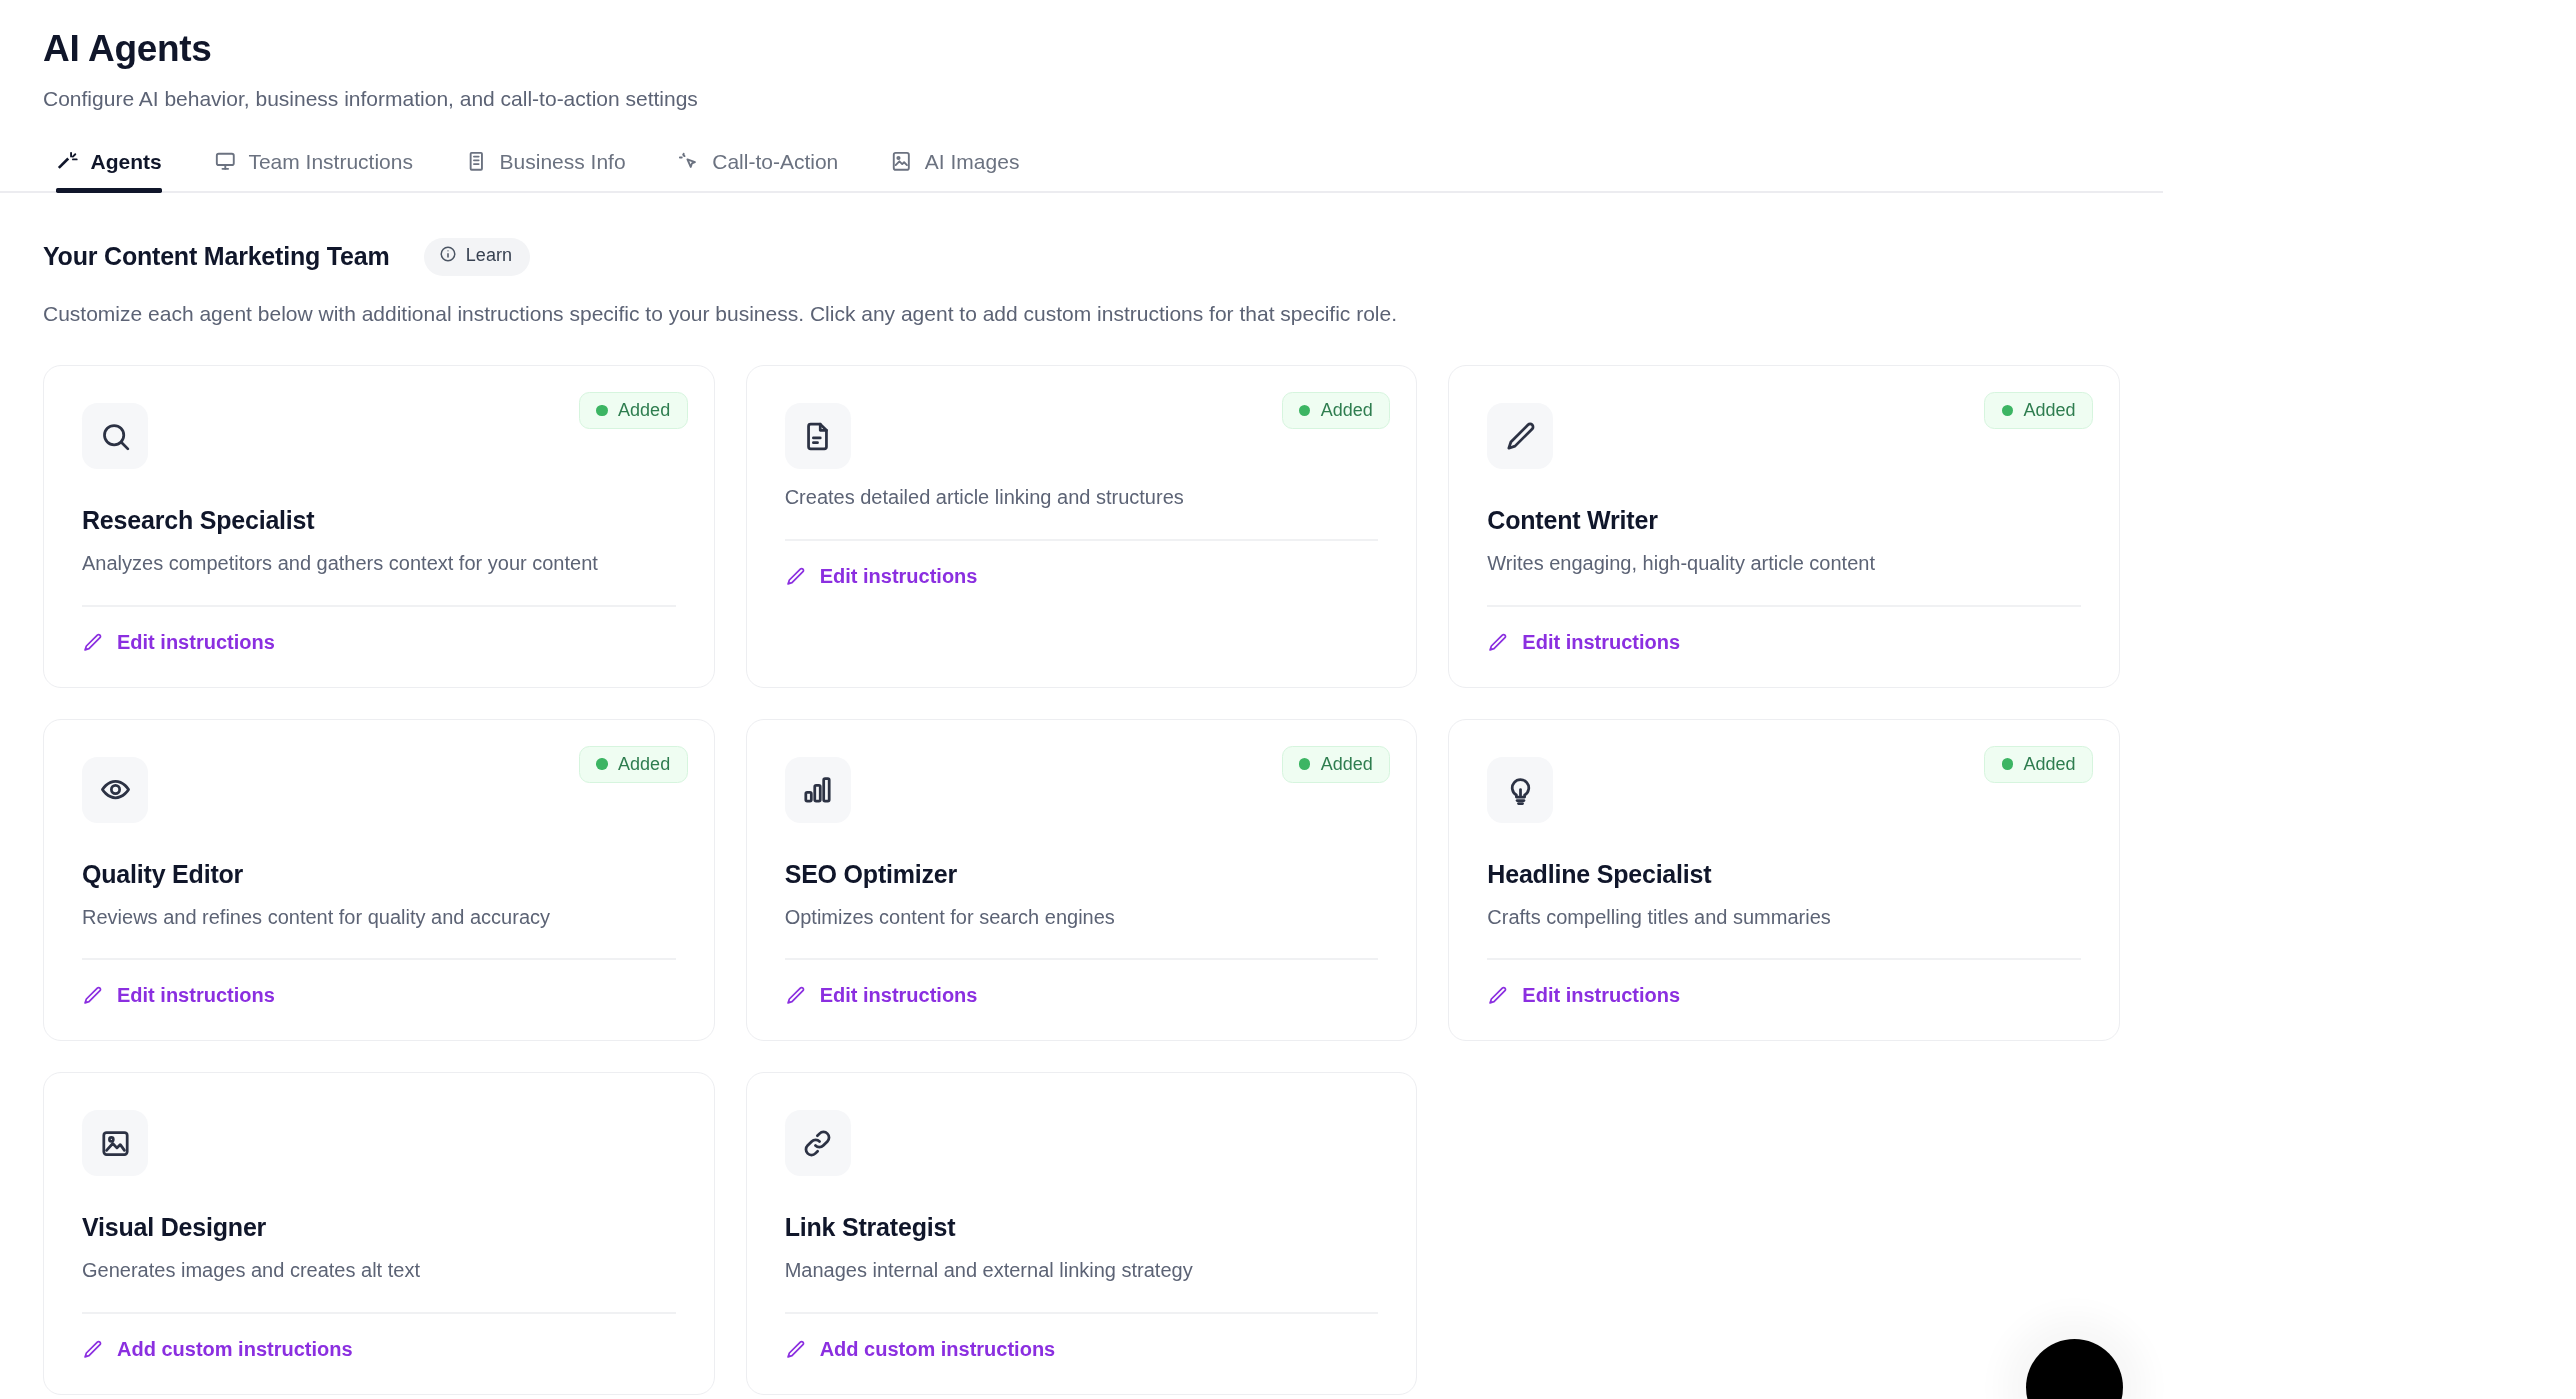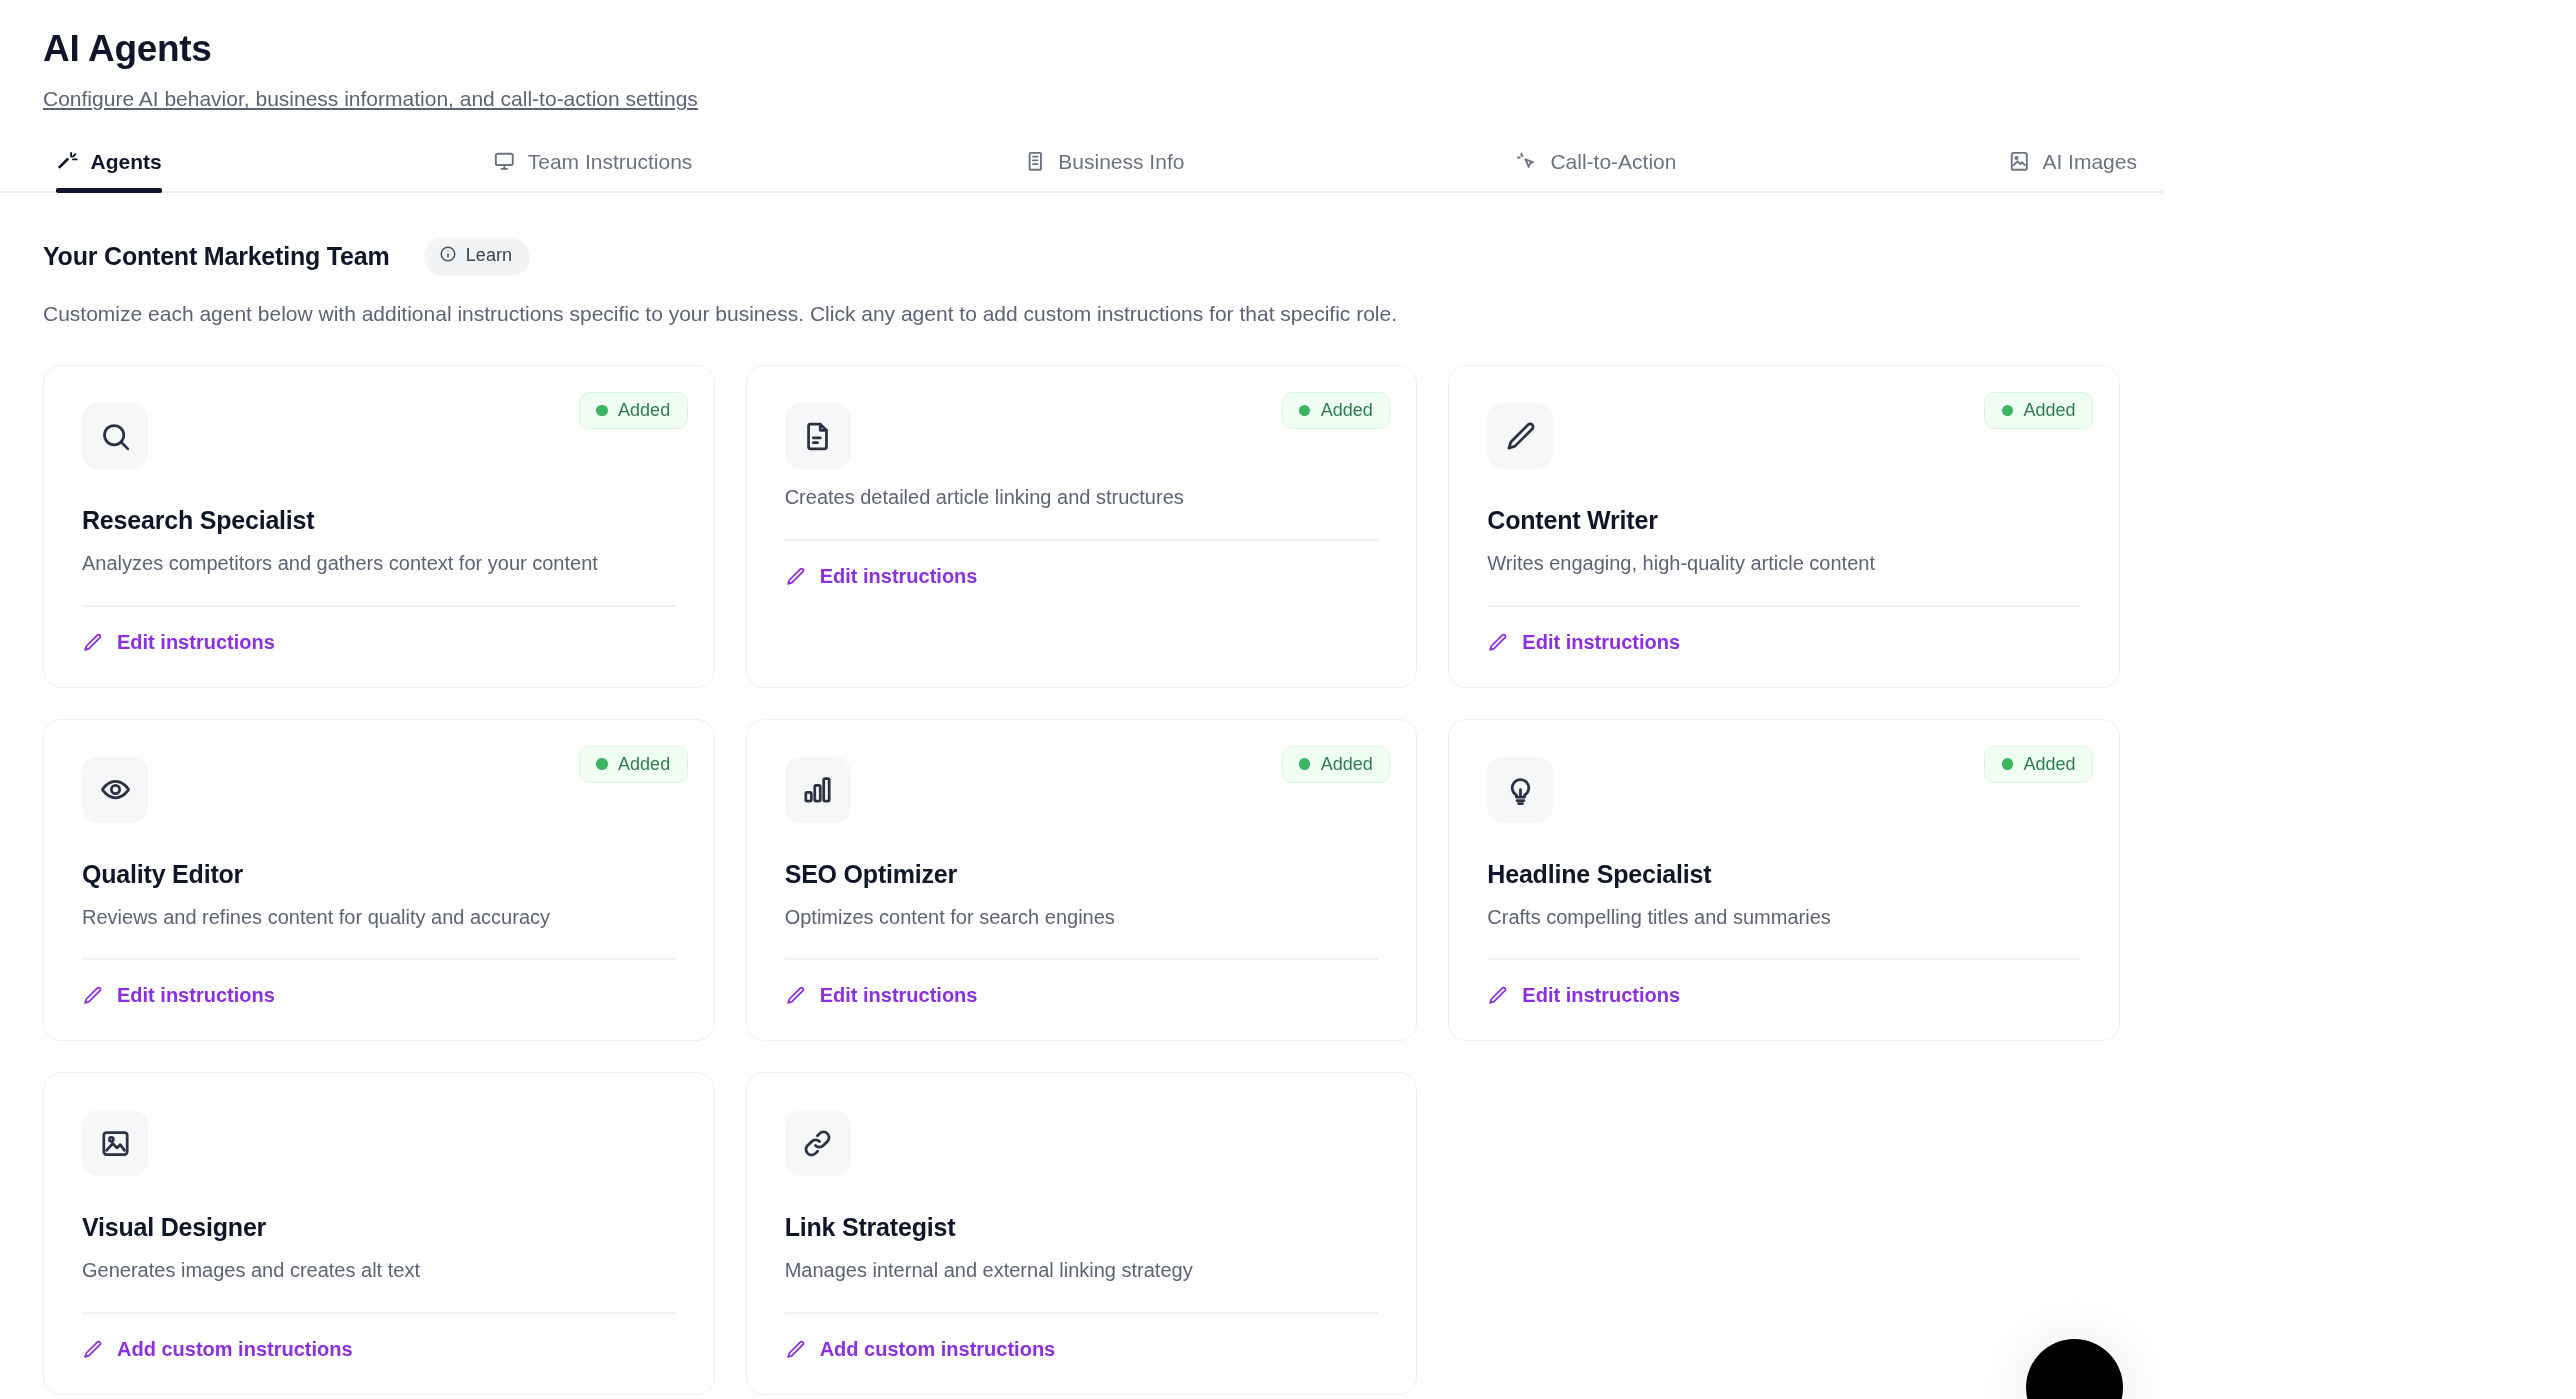--- a/index.html
+++ b/index.html
@@ -23,37 +23,35 @@
     color: #10162a;
     letter-spacing: -0.3px;
     line-height: 1.15;
   }
 
   .page-subtitle {
     margin-top: 14.7px;
     font-size: 21px;
     color: #5c6375;
     line-height: 1.3;
-    text-decoration: underline;
   }
 
   
   .tabs-wrap { position: relative; margin-top: 37px; }
   .tabs-rule {
     position: absolute; left: 0; right: 0; bottom: 0;
     height: 1.7px; background: #ececf0;
   }
   .tabs {
     display: flex;
     align-items: flex-end;
     gap: 0;
     padding-left: 30px;
     position: relative;
     z-index: 2;
-    justify-content: space-between;
   }
   .tab {
     display: flex;
     align-items: center;
     gap: 12px;
     padding: 0 26px 19px 26px;
     font-size: 21px;
     color: #6b7280;
     cursor: pointer;
     white-space: nowrap;

